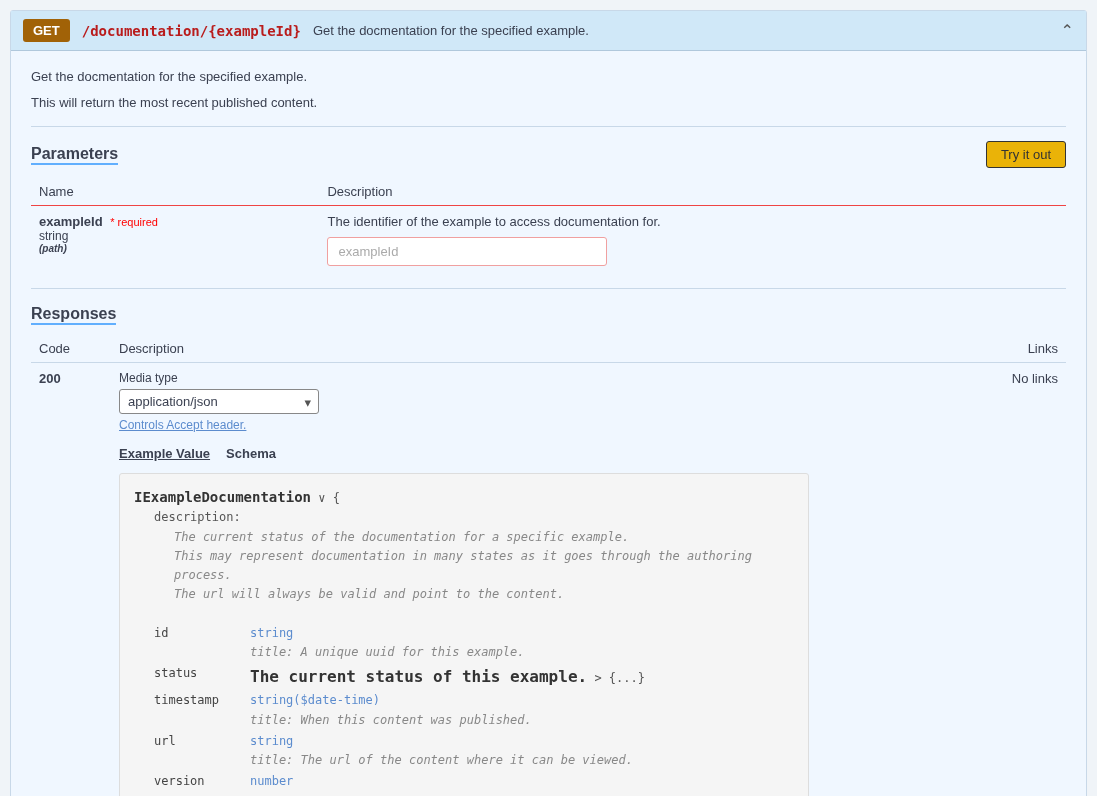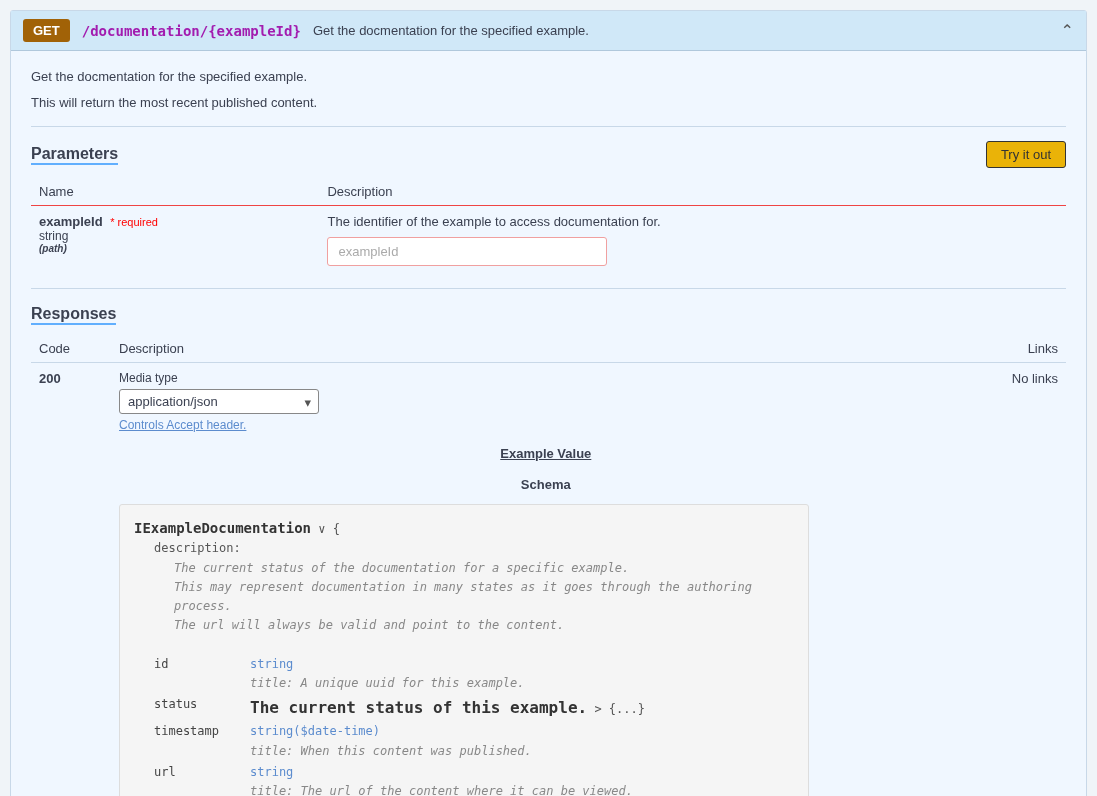--- a/index.html
+++ b/index.html
@@ -32,21 +32,21 @@
       font-weight: bold;
       font-size: 13px;
       padding: 4px 10px;
       border-radius: 3px;
       margin-right: 12px;
       flex-shrink: 0;
     }
     .endpoint-path {
       font-family: monospace;
       font-size: 14px;
-      color: #a21caf;
+      color: #b91c1c;
       font-weight: bold;
       margin-right: 12px;
       flex-shrink: 0;
     }
     .endpoint-summary {
       font-size: 13px;
       color: #3b4151;
       flex: 1;
     }
     .collapse-icon {
@@ -223,21 +223,20 @@
       margin-top: 4px;
       display: block;
       text-decoration: underline;
       cursor: pointer;
     }
     .example-schema-tabs {
       display: flex;
       gap: 0;
       margin-top: 10px;
       margin-bottom: 8px;
-      flex-direction: column;
     }
     .tab-btn {
       background: none;
       border: none;
       font-size: 13px;
       color: #3b4151;
       padding: 4px 8px 4px 0;
       cursor: pointer;
       font-weight: bold;
     }

